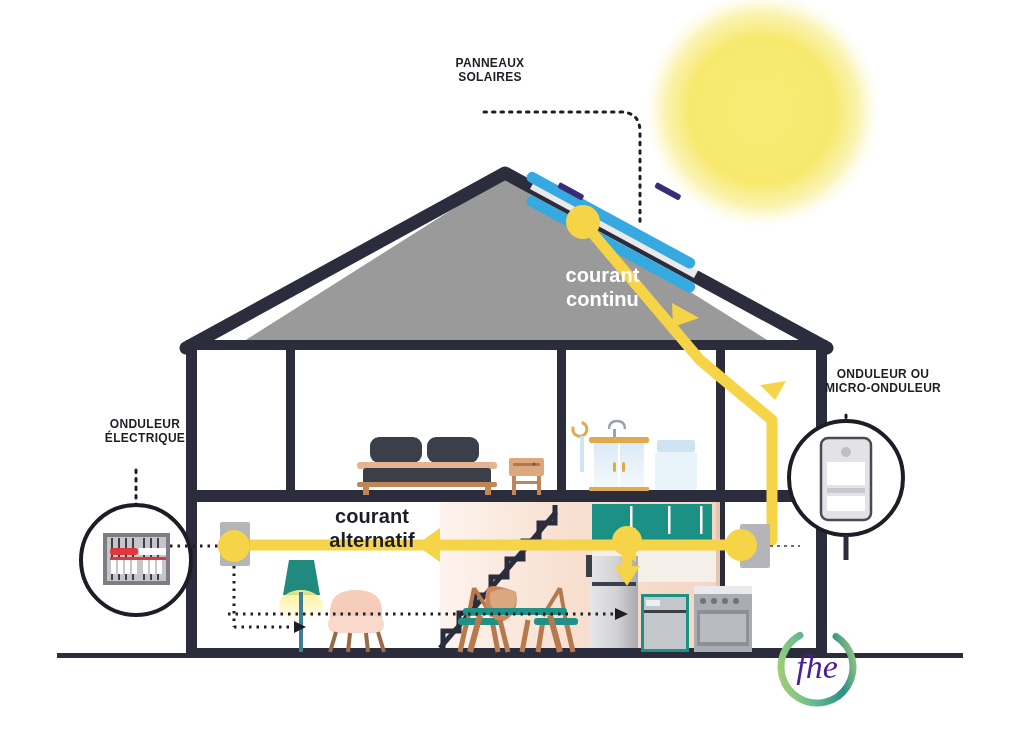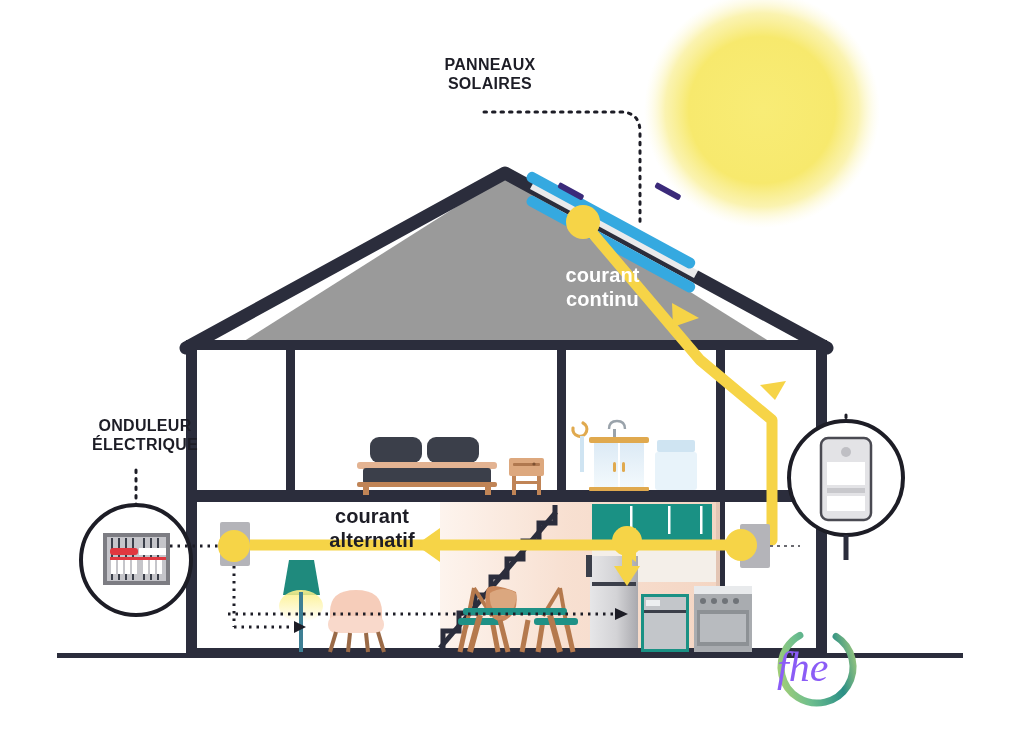--- a/index.html
+++ b/index.html
@@ -21,38 +21,38 @@
     position: absolute;
     font-family: "Liberation Sans", sans-serif;
     font-weight: bold;
     color: #1d1d26;
     text-align: center;
     letter-spacing: 0.3px;
     line-height: 1.18;
     white-space: pre-line;
     user-select: none;
   }
-  .lbl-cap { font-size: 16px; }
+  .lbl-cap { font-size: 12px; }
   .lbl-inline { font-size: 20px; letter-spacing: 0.1px; }
   .lbl-white { color: #ffffff; }
   #lbl-panneaux { left: 340px; top: 56px; width: 300px; }
   #lbl-onduleur { left: 748px; top: 367px; width: 270px; }
   #lbl-tableau  { left: 35px;  top: 417px; width: 220px; }
   #lbl-vers     { left: 140px; top: 668px; width: 345px; }
   #lbl-continu  { left: 530px; top: 264px; width: 145px; text-align: center; }
   #lbl-alternatif { left: 297px; top: 505px; width: 150px; text-align: center; }
   .logo-text {
     position: absolute;
     left: 777px; top: 638px;
     width: 80px; height: 60px;
     font-family: "Liberation Serif", serif;
     font-style: italic;
-    font-size: 42px;
-    color: #8b5cf6;
-    text-align: left;
+    font-size: 34px;
+    color: #4c1d95;
+    text-align: center;
     line-height: 58px;
     user-select: none;
   }
 </style>
 </head>
 <body>
 
 <div id="stage">
 
   <svg width="1024" height="752" viewBox="0 0 1024 752">
@@ -338,20 +338,22 @@
 
     <g>
       <circle cx="817" cy="667" r="36" fill="none" stroke="url(#ringGrad)" stroke-width="7" stroke-dasharray="188 38" stroke-linecap="round" transform="rotate(-58 817 667)"></circle>
     </g>
 
   </svg>
 
   <div class="lbl lbl-cap" id="lbl-panneaux">PANNEAUX
 SOLAIRES</div>
 
+  <div class="lbl lbl-cap" id="lbl-onduleur">ONDULEUR OU
+MICRO-ONDULEUR</div>
 
   <div class="lbl lbl-cap" id="lbl-tableau">ONDULEUR
 ÉLECTRIQUE</div>
 
 
   <div class="lbl lbl-inline lbl-white" id="lbl-continu">courant
 continu</div>
 
   <div class="lbl lbl-inline" id="lbl-alternatif">courant
 alternatif</div>

